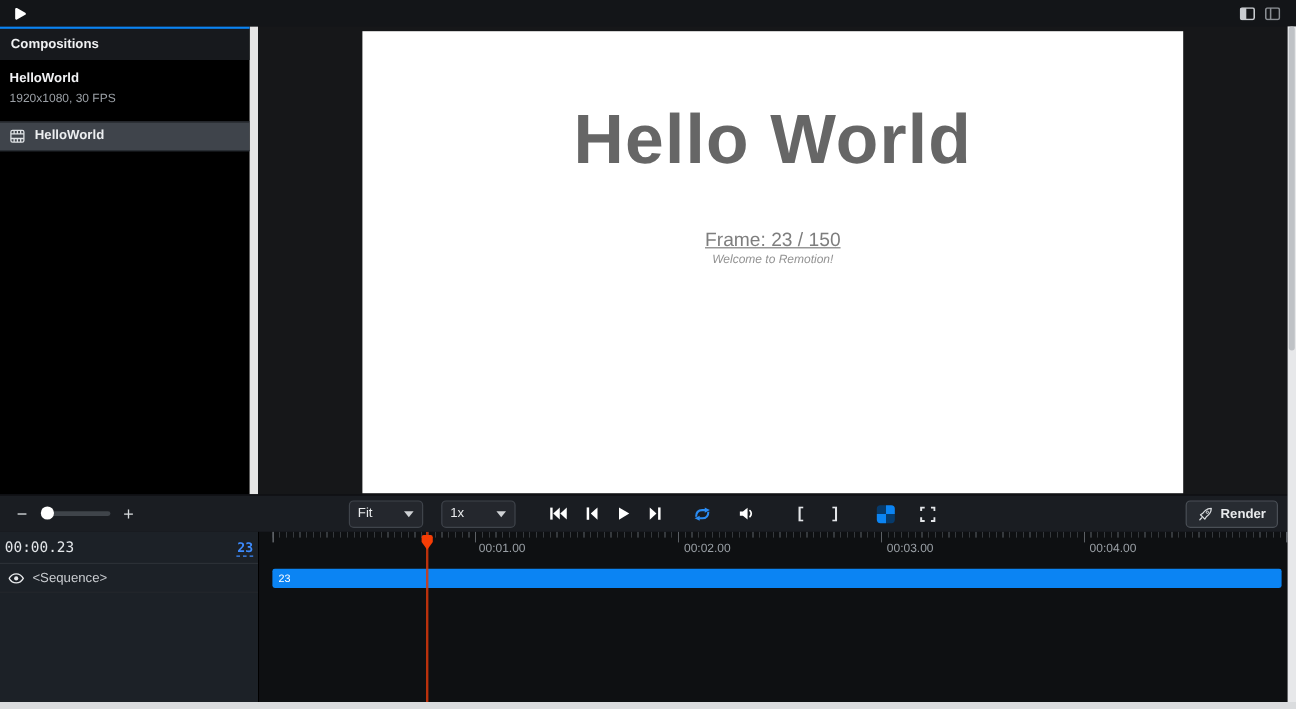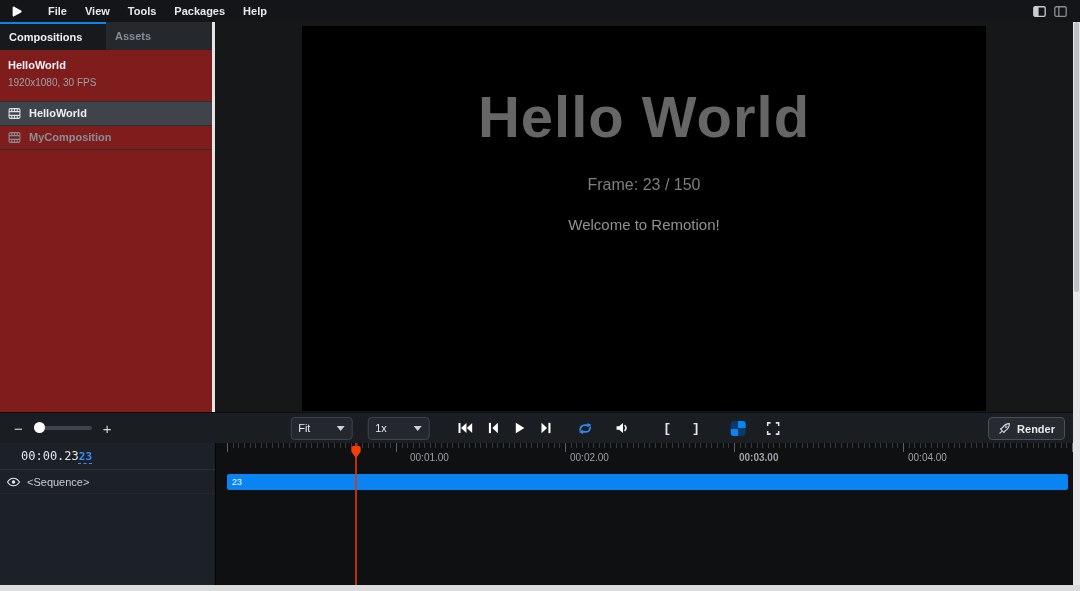--- a/index.html
+++ b/index.html
@@ -12,43 +12,43 @@
   .logo{display:flex;align-items:center;margin-right:16px;}
   .menu{display:flex;align-items:center;}
   .menu button{background:none;border:none;color:#e7e9eb;font-family:inherit;
                font-size:11px;font-weight:700;padding:0 9px;cursor:pointer;line-height:22px;}
   .title-wrap{position:absolute;left:50%;top:0;transform:translateX(-50%);height:22px;
               display:flex;align-items:center;gap:5px;color:#d2d5d8;font-size:11px;font-weight:700;cursor:pointer;}
   .panel-toggles{position:absolute;right:12px;top:0;height:22px;display:flex;align-items:center;gap:6px;}
   .panel-toggles button{background:none;border:none;padding:1px;cursor:pointer;display:flex;align-items:center;}
 
   
-  .sidebar{position:absolute;left:0;top:22px;width:215px;height:390px;background:#7f1d1d;
-           border-right:3px solid #e5e5e5;box-sizing:border-box;z-index:5;}
+  .sidebar{position:absolute;left:0;top:22px;width:215px;height:390px;background:#000000;
+           border-right:7px solid #e5e5e5;box-sizing:border-box;z-index:5;}
   .tabs{display:flex;height:28px;}
   .tab{flex:1;display:flex;align-items:center;padding-left:9px;font-size:11px;font-weight:700;
        color:#888c92;background:#25282d;cursor:pointer;box-sizing:border-box;}
   .tab.active{background:#17191d;color:#f0f1f3;border-top:2px solid #0b84f3;}
   .comp-info{padding:9px 8px 10px 8px;border-bottom:1px solid #2c3036;}
   .comp-name{font-size:11px;font-weight:700;color:#f2f3f5;margin-bottom:4px;}
   .comp-res,.comp-dur{font-size:10px;color:#9ba0a6;line-height:1.55;}
   .comp-row{height:23px;display:flex;align-items:center;gap:8px;padding-left:8px;
             font-size:11px;font-weight:600;color:#898e94;border-bottom:1px solid #282d33;cursor:pointer;}
   .comp-row .film{display:flex;color:#878c92;}
   .comp-row.selected{background:#3f444b;color:#eceef0;}
   .comp-row.selected .film{color:#dfe2e5;}
 
   
   .preview-area{position:absolute;left:215px;top:22px;right:7px;height:390px;background:#161719;
                 display:flex;justify-content:center;z-index:1;}
-  .canvas{width:684px;height:385px;margin-top:4px;background:#000000;text-align:center;
+  .canvas{width:684px;height:385px;margin-top:4px;background:#ffffff;text-align:center;
           box-sizing:border-box;padding-top:57px;cursor:default;}
   .hello{font-size:58px;font-weight:700;color:#666666;letter-spacing:1px;}
-  .frame-label{margin-top:26px;font-size:16px;color:#7e7e7e;}
-  .welcome{margin-top:22px;font-size:15px;color:#929292;}
+  .frame-label{margin-top:42px;font-size:16px;color:#7e7e7e;text-decoration:underline;}
+  .welcome{margin-top:1px;font-size:10px;color:#929292;font-style:italic;}
 
   
   .toolbar{position:absolute;left:0;top:412px;right:7px;height:31px;background:#1a1d22;
            border-top:1px solid #0c0d0f;box-sizing:border-box;z-index:10;}
   .zoom-cluster{position:absolute;left:12px;top:0;height:30px;display:flex;align-items:center;gap:9px;}
   .zoom-btn{background:none;border:none;color:#d6d9dc;font-size:15px;line-height:1;cursor:pointer;padding:0 2px;font-family:inherit;}
   .zoom-slider{width:58px;height:4px;background:#3f444a;border-radius:2px;position:relative;cursor:pointer;}
   .zoom-thumb{position:absolute;left:0px;top:-4px;width:11px;height:11px;border-radius:50%;background:#ffffff;cursor:grab;}
   .center-cluster{position:absolute;left:50%;top:0;transform:translateX(-50%);height:30px;
                   display:flex;align-items:center;gap:15px;}
@@ -62,22 +62,22 @@
   .checker{width:15px;height:15px;border-radius:3px;
            background:conic-gradient(#0b84f3 0deg 90deg,#063a6b 90deg 180deg,#0b84f3 180deg 270deg,#063a6b 270deg 360deg);}
   .render-btn{position:absolute;right:8px;top:4px;height:23px;display:flex;align-items:center;gap:6px;
               background:#272b31;border:1px solid #4a4f56;border-radius:4px;padding:0 9px;cursor:pointer;
               color:#e8eaec;font-size:11px;font-weight:600;font-family:inherit;}
 
   
   .timeline{position:absolute;left:0;top:443px;right:7px;height:142px;z-index:8;}
   .tl-left{position:absolute;left:0;top:0;width:216px;height:142px;background:#1c2127;
            border-right:1px solid #000;box-sizing:border-box;}
-  .tl-time-row{height:26px;display:flex;align-items:center;
-               padding:0 21px;border-bottom:1px solid #2b3036;}
+  .tl-time-row{height:26px;display:flex;align-items:center;justify-content:space-between;
+               padding:0 4px;border-bottom:1px solid #2b3036;}
   .tl-time{font-family:"DejaVu Sans Mono",monospace;font-size:12px;color:#e3e6e9;}
   .tl-frame{font-family:"DejaVu Sans Mono",monospace;font-size:11px;font-weight:700;color:#3d8bfd;
             text-decoration:underline;text-decoration-style:dashed;text-underline-offset:3px;cursor:pointer;}
   .tl-track-row{height:23px;display:flex;align-items:center;gap:7px;padding-left:7px;
                 border-bottom:1px solid #23272c;}
   .eye-btn{background:none;border:none;padding:0;display:flex;align-items:center;cursor:pointer;}
   .tl-track-name{font-size:11px;color:#c9ccd0;}
   .tl-right{position:absolute;left:216px;top:0;right:0;height:142px;background:#0e1012;overflow:hidden;cursor:pointer;}
   .ruler{position:absolute;left:0;top:0;width:100%;height:26px;
          background-image:
@@ -104,27 +104,20 @@
 <body>
 
 <div class="app">
 
   <header class="menubar">
     <span class="logo">
       <svg width="13" height="13" viewBox="0 0 16 16">
           <path d="M4.5 3.2 L13 8 L4.5 12.8 Z" fill="#fff" stroke="#fff" stroke-width="2.5" stroke-linejoin="round"></path>
         </svg>
     </span>
-    <nav class="menu">
-      <button>File</button>
-      <button>View</button>
-      <button>Tools</button>
-      <button>Packages</button>
-      <button>Help</button>
-    </nav>
     <div class="panel-toggles">
       <button>
         <span style="display:flex;">
           <svg width="13" height="11" viewBox="0 0 14 12">
               <rect x="0.8" y="0.8" width="12.4" height="10.4" rx="1.5" fill="none" stroke="#c9ccd0" stroke-width="1.4"></rect>
               <rect x="0.8" y="0.8" width="5.2" height="10.4" fill="#c9ccd0"></rect>
             </svg>
         </span>
       </button>
       <button>
@@ -134,45 +127,35 @@
               <line x1="5.2" y1="0.8" x2="5.2" y2="11.2" stroke="#8a8e93" stroke-width="1.4"></line>
             </svg>
         </span>
       </button>
     </div>
   </header>
 
   <aside class="sidebar">
     <div class="tabs">
       <div class="tab active">Compositions</div>
-      <div class="tab">Assets</div>
     </div>
     <div class="comp-info">
       <div class="comp-name">HelloWorld</div>
       <div class="comp-res">1920x1080, 30 FPS</div>
     </div>
     <div class="comp-list">
       <div class="comp-row selected">
         <span class="film">
           <svg width="13" height="13" viewBox="0 0 24 24" fill="none" stroke="currentColor" stroke-width="2">
               <rect x="2" y="3" width="20" height="18" rx="2.5"></rect>
               <path d="M2 8.5h20M2 15.5h20M7 3v5.5M12 3v5.5M17 3v5.5M7 15.5V21M12 15.5V21M17 15.5V21"></path>
             </svg>
         </span>
         <span>HelloWorld</span>
       </div>
-      <div class="comp-row">
-        <span class="film">
-          <svg width="13" height="13" viewBox="0 0 24 24" fill="none" stroke="currentColor" stroke-width="2">
-              <rect x="2" y="3" width="20" height="18" rx="2.5"></rect>
-              <path d="M2 8.5h20M2 15.5h20M7 3v5.5M12 3v5.5M17 3v5.5M7 15.5V21M12 15.5V21M17 15.5V21"></path>
-            </svg>
-        </span>
-        <span>MyComposition</span>
-      </div>
     </div>
   </aside>
 
   <main class="preview-area">
     <div class="canvas">
       <div class="hello">Hello World</div>
       <div class="frame-label">Frame: 23 / 150</div>
       <div class="welcome">Welcome to Remotion!</div>
     </div>
   </main>
@@ -278,23 +261,23 @@
               <path d="M12 1C6.5 1 2.5 5.5 1 8c1.5 2.5 5.5 7 11 7s9.5-4.5 11-7c-1.5-2.5-5.5-7-11-7z" fill="none" stroke="#e8eaec" stroke-width="2"></path>
               <circle cx="12" cy="8" r="3.2" fill="#e8eaec"></circle>
             </svg>
         </button>
         <span class="tl-track-name">&lt;Sequence&gt;</span>
       </div>
     </div>
 
     <div class="tl-right">
       <div class="ruler">
-        <span class="ruler-label" style="left:194px;">00:01.00</span>
+        <span class="ruler-label" style="left:183px;">00:01.00</span>
         <span class="ruler-label" style="left:354px;">00:02.00</span>
-        <span class="ruler-label" style="left:523px;font-weight:bold;">00:03.00</span>
+        <span class="ruler-label" style="left:523px;">00:03.00</span>
         <span class="ruler-label" style="left:692px;">00:04.00</span>
       </div>
       <div class="seq-bar">
         <span>23</span>
       </div>
       <div class="playhead-line"></div>
       <div class="playhead-marker">
         <svg width="12" height="14" viewBox="0 0 12 15">
             <path d="M1 3a2 2 0 0 1 2-2h6a2 2 0 0 1 2 2v4.2L6 14 1 7.2Z" fill="#f63d05"></path>
           </svg>

